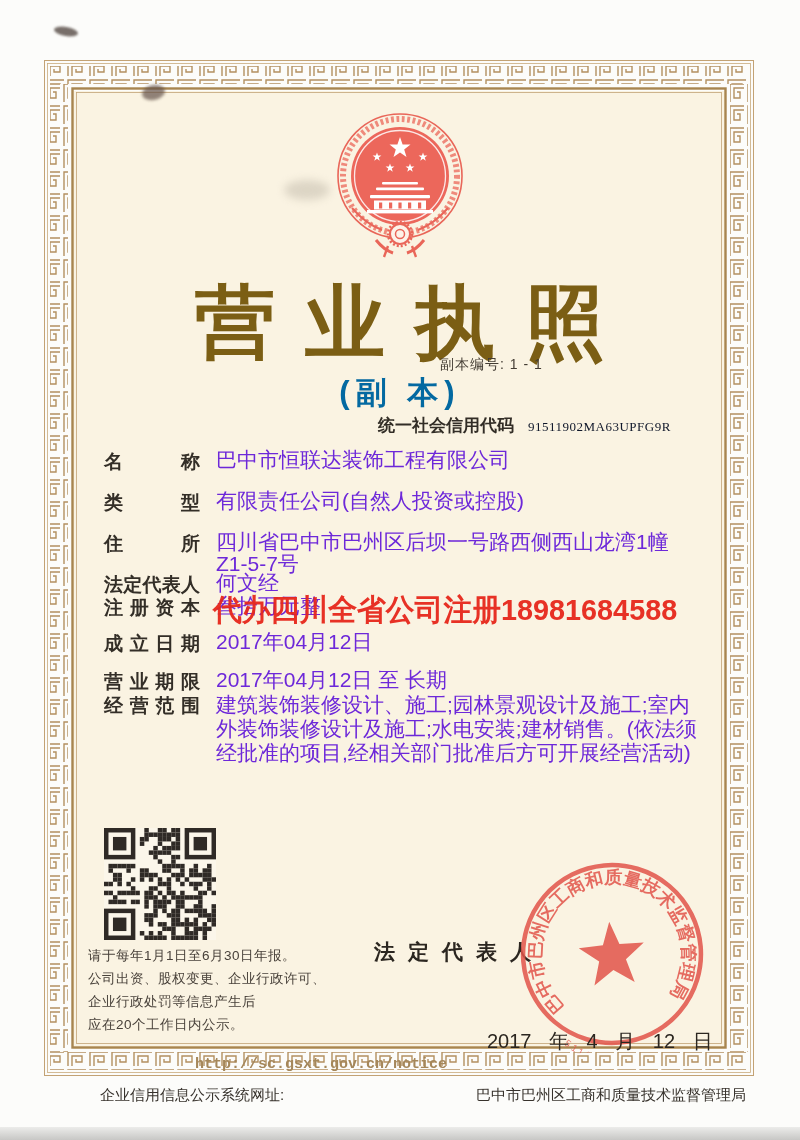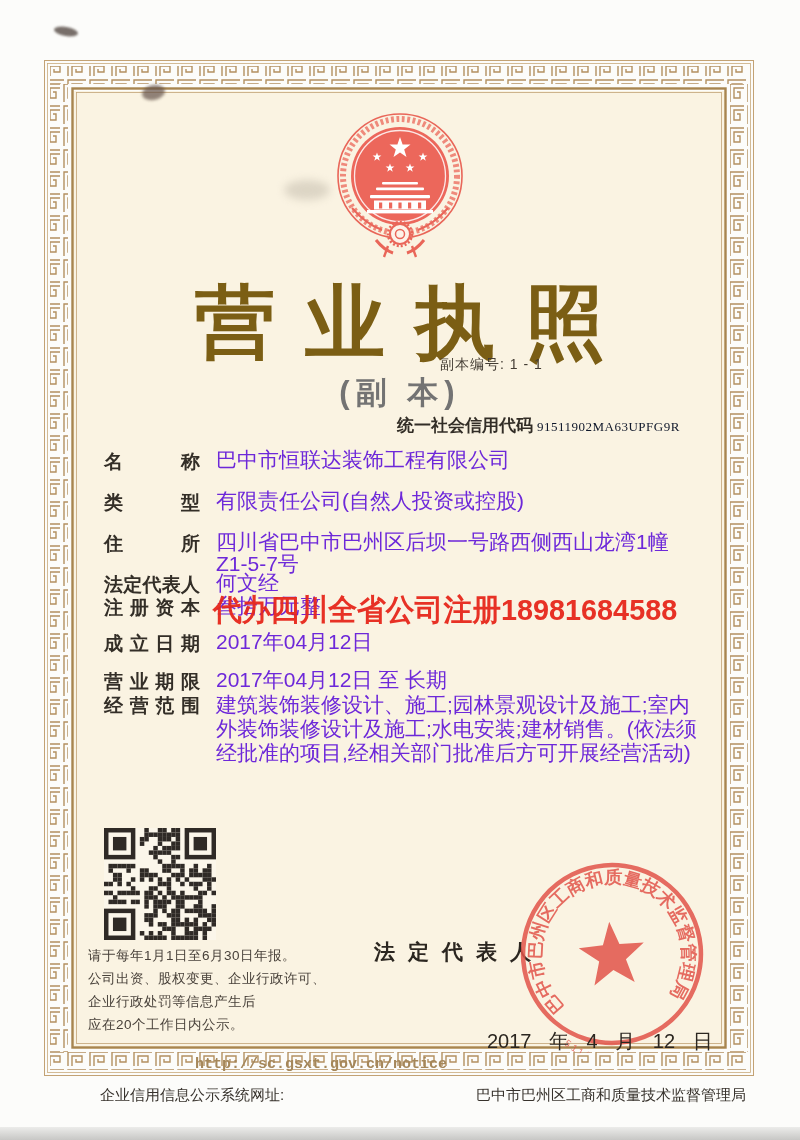--- a/index.html
+++ b/index.html
@@ -16,23 +16,23 @@
   .a2{left:142px;top:85px;width:23px;height:15px;background:#64524a;opacity:.7;transform:rotate(-12deg);filter:blur(1.5px);}
   .a3{left:284px;top:180px;width:46px;height:20px;background:#b9b1a2;opacity:.45;filter:blur(4px);}
   .bottom-strip{position:absolute;left:0;bottom:0;width:800px;height:13px;background:linear-gradient(#ececea,#c7c7c5);}
 
   .emblem{position:absolute;left:332px;top:112px;width:136px;height:150px;}
 
   .title{position:absolute;left:0;top:283px;width:800px;text-align:center;
          font-size:80px;font-weight:bold;color:#7b5e14;letter-spacing:30px;text-indent:30px;line-height:1;}
   .copy-no{position:absolute;left:440px;top:356px;font-size:14px;color:#433c33;letter-spacing:1px;}
   .subtitle{position:absolute;left:0;top:372px;width:800px;text-align:center;
-            font-size:31px;font-weight:bold;color:#737373;letter-spacing:6px;}
-
-  .code-row{position:absolute;left:397px;top:414px;display:flex;gap:4px;align-items:baseline;}
+            font-size:31px;font-weight:bold;color:#0369a1;letter-spacing:6px;}
+
+  .code-row{position:absolute;left:378px;top:414px;display:flex;gap:14px;align-items:baseline;}
   .code-label{font-size:17px;font-weight:bold;color:#322d26;}
   .code-value{font-size:13px;color:#0f172a;font-family:"Liberation Serif","DejaVu Serif",serif;letter-spacing:.5px;}
 
   .frow{position:absolute;left:104px;display:flex;}
   .flabel{width:96px;font-size:19px;font-weight:bold;color:#332e27;
           text-align:justify;text-align-last:justify;flex:none;}
   .fvalue{margin-left:16px;width:492px;font-size:21px;color:#6d28d9;
           line-height:22px;white-space:pre-line;}
   .r1{top:449px}.r2{top:490px}.r3{top:531px}.r4{top:572px}
   .r5{top:595px}.r6{top:631px}.r7{top:669px}.r8{top:693px}

